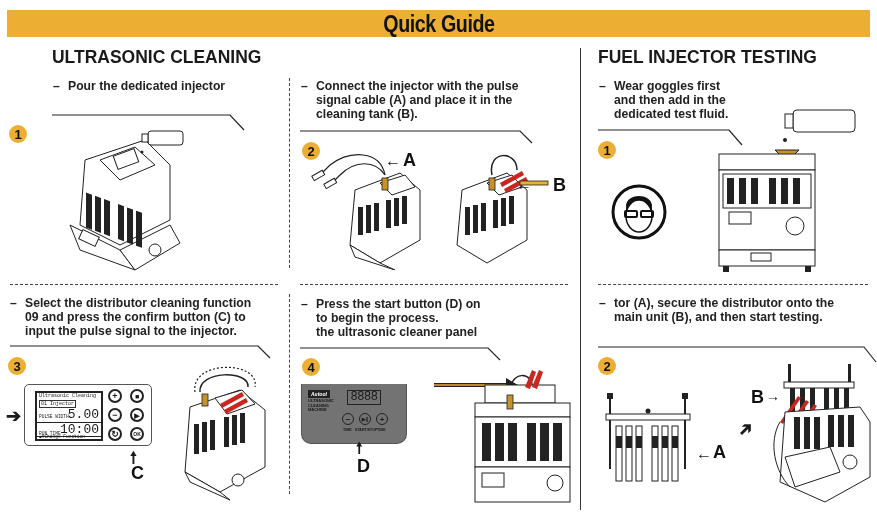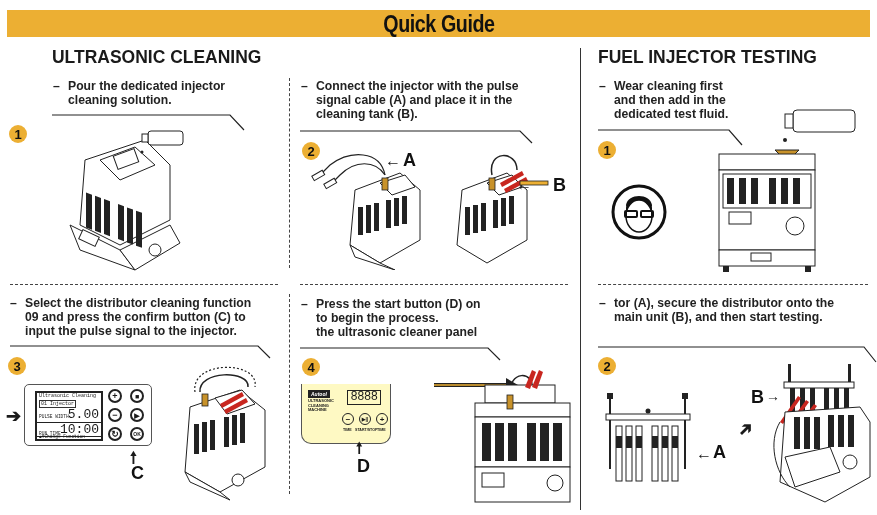--- a/index.html
+++ b/index.html
@@ -28,21 +28,21 @@
   .lcd { position: absolute; left: 10px; top: 6px; width: 68px; height: 50px; border: 2px solid #222; background: #fff; font-family: "Liberation Mono", monospace; }
   .lcd .l1 { position: absolute; left: 2px; top: 0px; font-size: 5px; white-space: nowrap; }
   .lcd .l2 { position: absolute; left: 2px; top: 7px; font-size: 5px; border: 1px solid #333; padding: 0 1px; white-space: nowrap; }
   .lcd .lbl { position: absolute; left: 2px; font-size: 4.5px; white-space: nowrap; }
   .lcd .val { position: absolute; right: 2px; font-size: 13px; line-height: 13px; white-space: nowrap; }
   .lcd .hr { position: absolute; left: 0; right: 0; height: 1px; background: #222; }
   .lcd .foot { position: absolute; left: 2px; bottom: 0px; font-size: 4.5px; white-space: nowrap; }
   .rbtn { position: absolute; width: 14px; height: 14px; border: 2px solid #222; border-radius: 50%; display: flex; align-items: center; justify-content: center; font-size: 9px; font-weight: 700; line-height: 1; }
 
   
-  .panel4 { position: absolute; left: 301px; top: 384px; width: 90px; height: 60px; border: 1px solid #555; border-top: none; border-radius: 0 0 10px 10px; background: #fef9c3; }
+  .panel4 { position: absolute; left: 301px; top: 384px; width: 106px; height: 60px; border: 1px solid #555; border-top: none; border-radius: 0 0 10px 10px; background: #737373; }
   .panel4 .brand { position: absolute; left: 6px; top: 6px; background: #222; color: #fff; font-size: 5px; font-weight: 700; font-style: italic; padding: 1px 3px; }
   .panel4 .machine { position: absolute; left: 6px; top: 15px; font-size: 4px; line-height: 4.5px; width: 30px; font-weight: 700; }
   .panel4 .seg { position: absolute; left: 45px; top: 6px; width: 34px; height: 15px; border: 1.5px solid #222; font-family: "Liberation Mono", monospace; font-size: 12px; line-height: 12px; text-align: center; letter-spacing: -0.5px; }
   .panel4 .pbtn { position: absolute; top: 29px; width: 12px; height: 12px; border: 1.5px solid #222; border-radius: 50%; font-size: 8px; font-weight: 700; display: flex; align-items: center; justify-content: center; }
   .panel4 .plbl { position: absolute; top: 44px; font-size: 3.6px; font-weight: 700; white-space: nowrap; }
 </style>
 </head>
 <body>
 
 <div class="banner">
@@ -55,21 +55,20 @@
 <div class="vdiv-solid"></div>
 <div class="vdiv-dash" style="left:289px; top:78px; height:190px;"></div>
 <div class="vdiv-dash" style="left:289px; top:294px; height:200px;"></div>
 <div class="hdash" style="left:10px; top:284px; width:268px;"></div>
 <div class="hdash" style="left:300px; top:284px; width:268px;"></div>
 <div class="hdash" style="left:598px; top:284px; width:270px;"></div>
 
 <div class="step-text" style="left:68px; top:79px;">
   <span class="dash">–</span>
   <div>Pour the dedicated injector</div>
-  <div>cleaning solution.</div>
 </div>
 <svg class="callout-line" style="left:50px; top:112px;" width="200" height="20">
   <polyline points="2,3 180,3 194,18" fill="none" stroke="#222" stroke-width="1.2"></polyline>
 </svg>
 <div class="badge" style="left:9px; top:125px;">1</div>
 
 <svg class="illus" style="left:60px; top:125px;" width="130" height="150" viewBox="0 0 130 150">
   <g fill="#fff" stroke="#222" stroke-width="1">
     <polygon points="25,35 85,15 110,40 110,95 60,120 20,100"></polygon>
     <polygon points="40,35 75,22 95,40 60,55"></polygon>
@@ -258,21 +257,21 @@
       <rect x="70" y="58" width="9" height="38"></rect>
       <rect x="83" y="58" width="9" height="38"></rect>
   </g>
   <rect x="37" y="30" width="6" height="14" fill="#c8922a" stroke="#222" stroke-width="0.8"></rect>
   <polygon points="55,22 62,5 66,7 60,24" fill="#c8261f"></polygon>
   <polygon points="62,22 69,5 73,7 67,24" fill="#c8261f"></polygon>
 </svg>
 
 <div class="step-text" style="left:614px; top:79px;">
   <span class="dash">–</span>
-  <div>Wear cleaning first</div>
+  <div>Wear goggles first</div>
   <div>and then add in the</div>
   <div>dedicated test fluid.</div>
 </div>
 <svg class="callout-line" style="left:596px; top:127px;" width="150" height="20">
   <polyline points="2,3 133,3 146,18" fill="none" stroke="#222" stroke-width="1.2"></polyline>
 </svg>
 <div class="badge" style="left:598px; top:141px;">1</div>
 
 <svg class="illus" style="left:610px; top:183px;" width="58" height="58" viewBox="0 0 58 58">
   <circle cx="29" cy="29" r="26" fill="#fff" stroke="#111" stroke-width="3"></circle>

